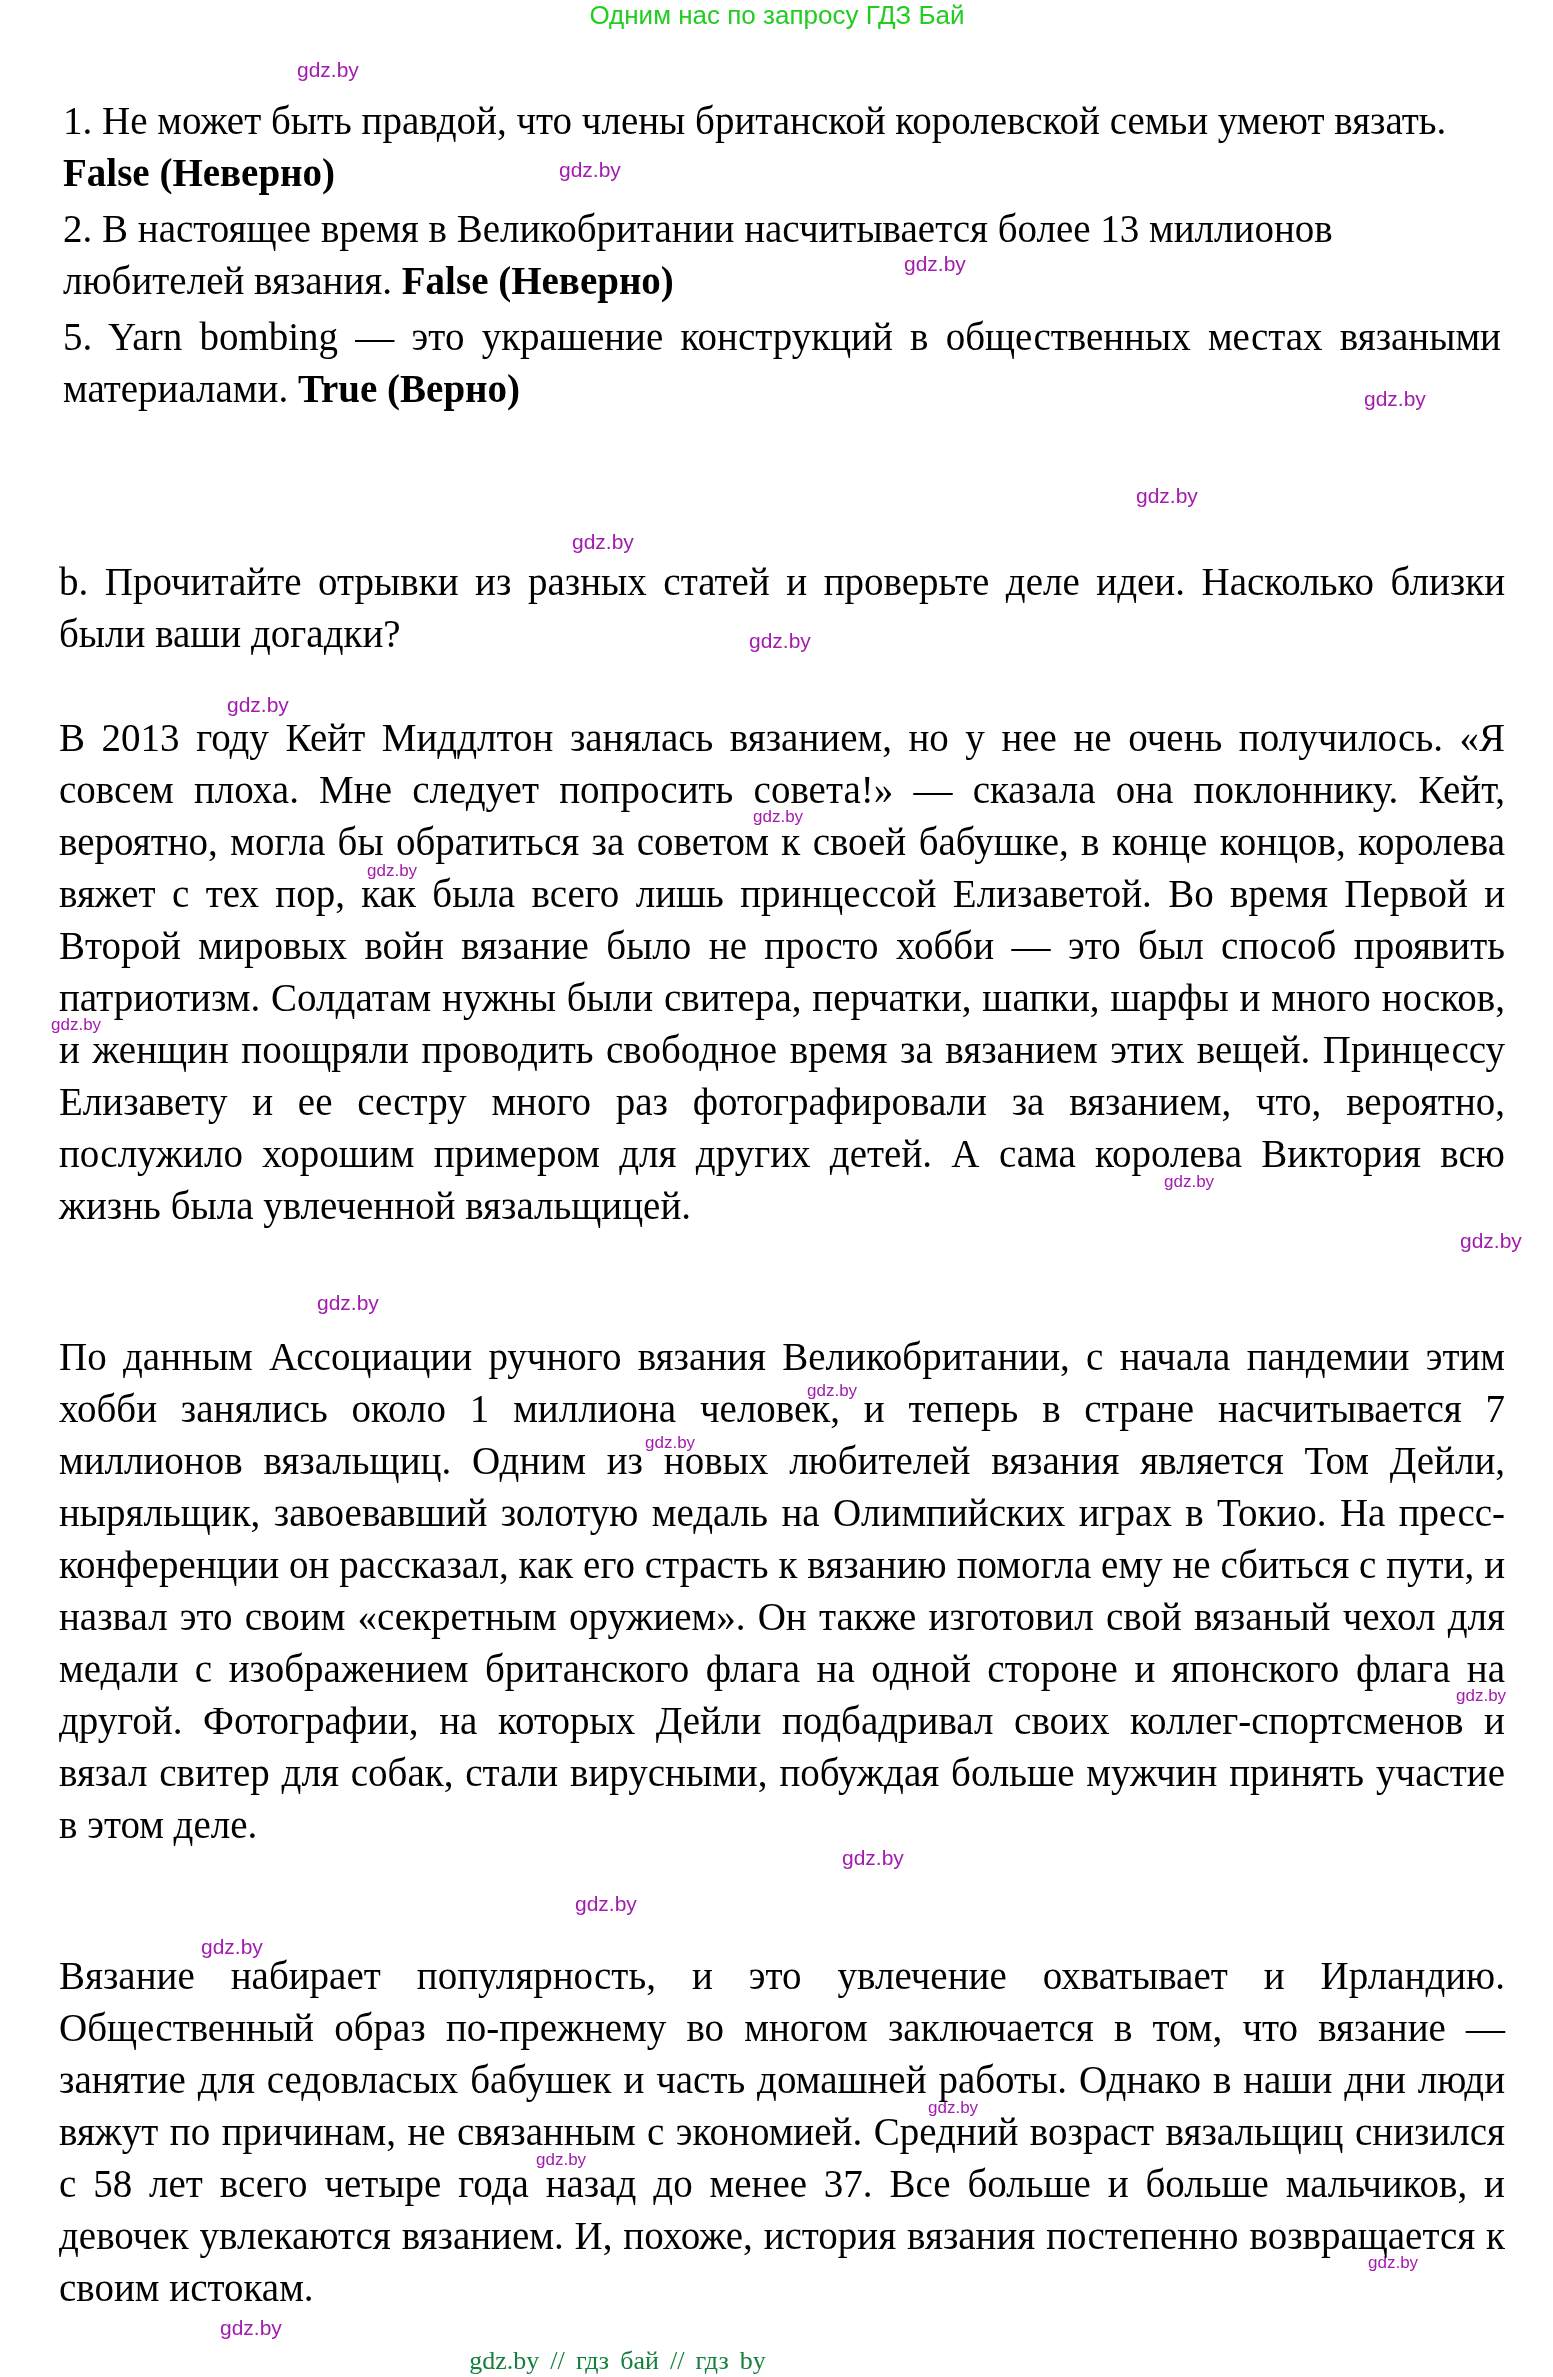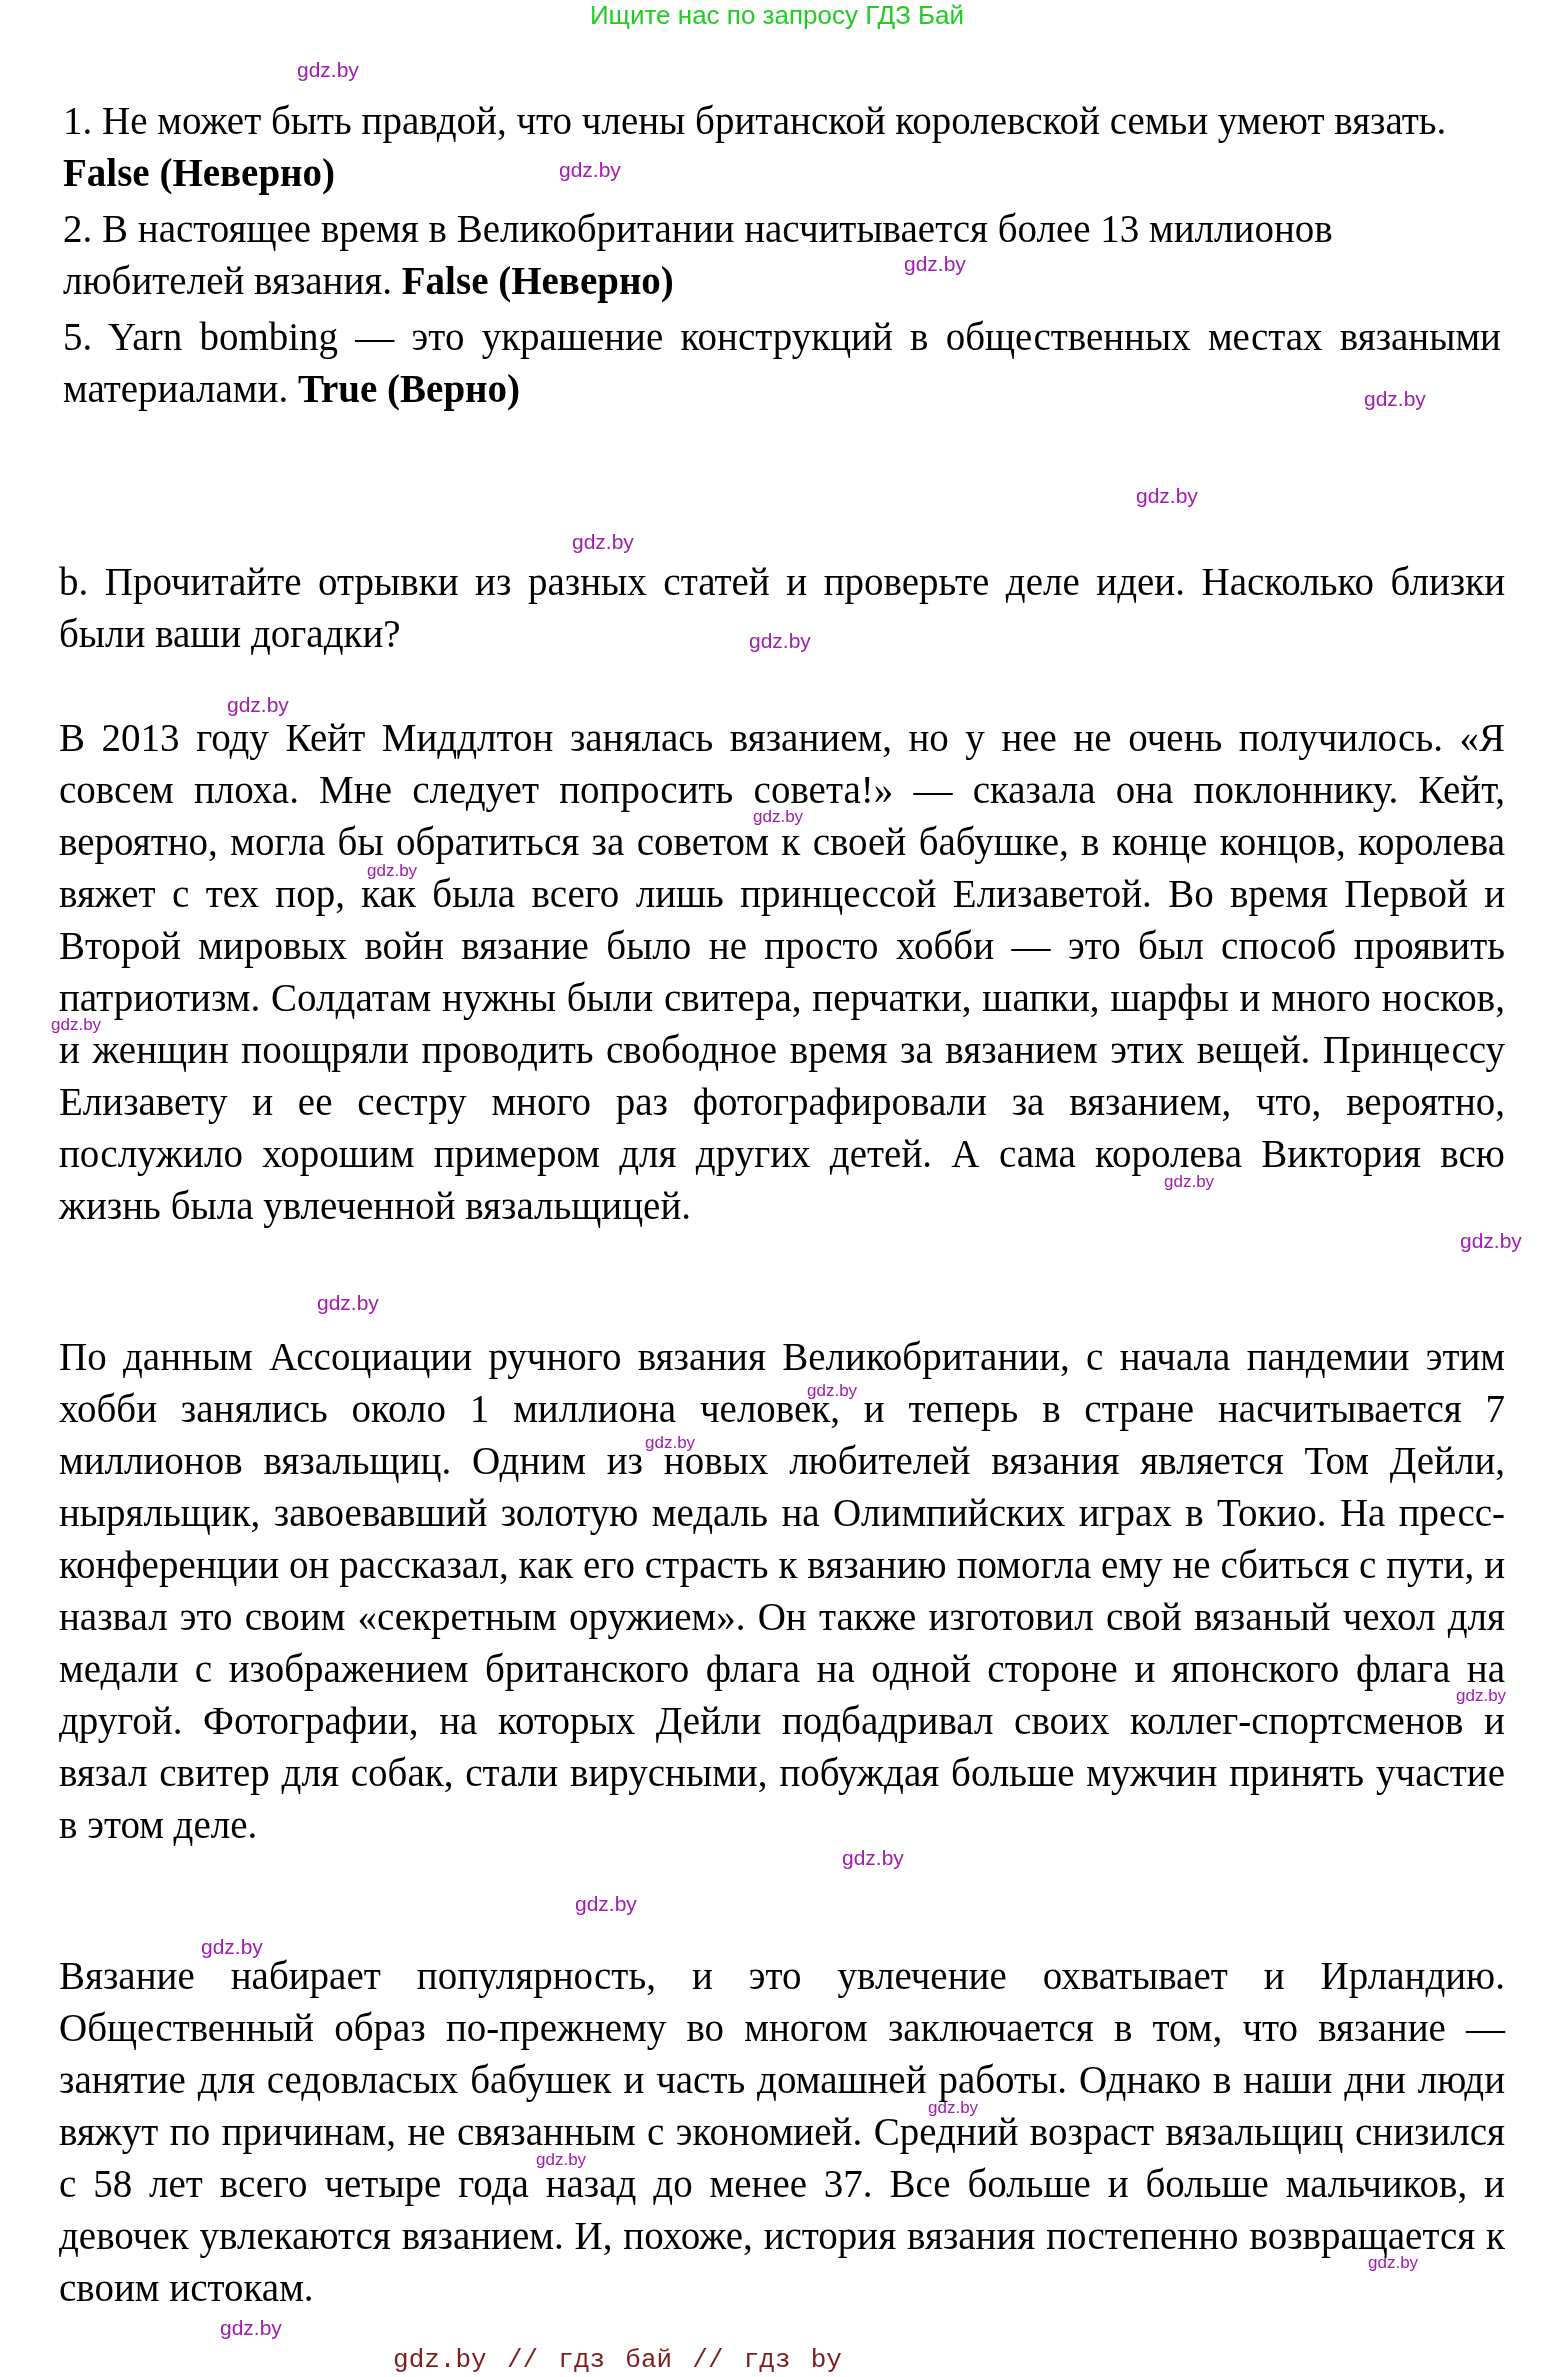--- a/index.html
+++ b/index.html
@@ -1,27 +1,27 @@
 <!DOCTYPE html>
 <html style="font-size:12.3px"><head>
 <meta charset="utf-8">
 <style>
   html, body { margin: 0; padding: 0; background: #ffffff; }
   body { width: 1554px; height: 2377px; position: relative; overflow: hidden; font-family: "Liberation Serif", serif; color: #000; }
   .banner { position: absolute; top: 0; left: 0; width: 1554px; text-align: center; font-family: "Liberation Sans", sans-serif; font-size: 26px; color: #22cc22; line-height: 31px; }
-  .footer { position: absolute; top: 2345px; left: 0; width: 1235px; text-align: center; font-family: Liberation Mono, monospace; font-size: 26px; color: #7f1d1d; line-height: 31px; word-spacing: 4.6px; }
+  .footer { position: absolute; top: 2345px; left: 0; width: 1235px; text-align: center; font-family: Liberation Serif, serif; font-size: 26px; color: #15803d; line-height: 31px; word-spacing: 4.6px; }
   .wm { position: absolute; font-family: "Liberation Sans", sans-serif; font-size: 21px; color: #a21caf; line-height: 23px; }
   .text { position: absolute; left: 59px; width: 1446px; font-size: 39px; line-height: 52px; text-align: justify; }
   .para { margin: 4px; }
   .ans { font-weight: bold; }
 </style>
 </head>
 <body>
 
-<div class="banner">Ищите нас по запросу ГДЗ Бай</div>
+<div class="banner">Одним нас по запросу ГДЗ Бай</div>
 
 <div class="wm" style="left:297px; top:58px;">gdz.by</div>
 <div class="wm" style="left:559px; top:158px;">gdz.by</div>
 <div class="wm" style="left:904px; top:252px;">gdz.by</div>
 <div class="wm" style="left:1364px; top:387px;">gdz.by</div>
 <div class="wm" style="left:1136px; top:484px;">gdz.by</div>
 <div class="wm" style="left:572px; top:530px;">gdz.by</div>
 <div class="wm" style="left:749px; top:629px;">gdz.by</div>
 <div class="wm" style="left:227px; top:693px;">gdz.by</div>
 <div class="wm" style="left:753px; top:805px; font-size:17px;">gdz.by</div>

